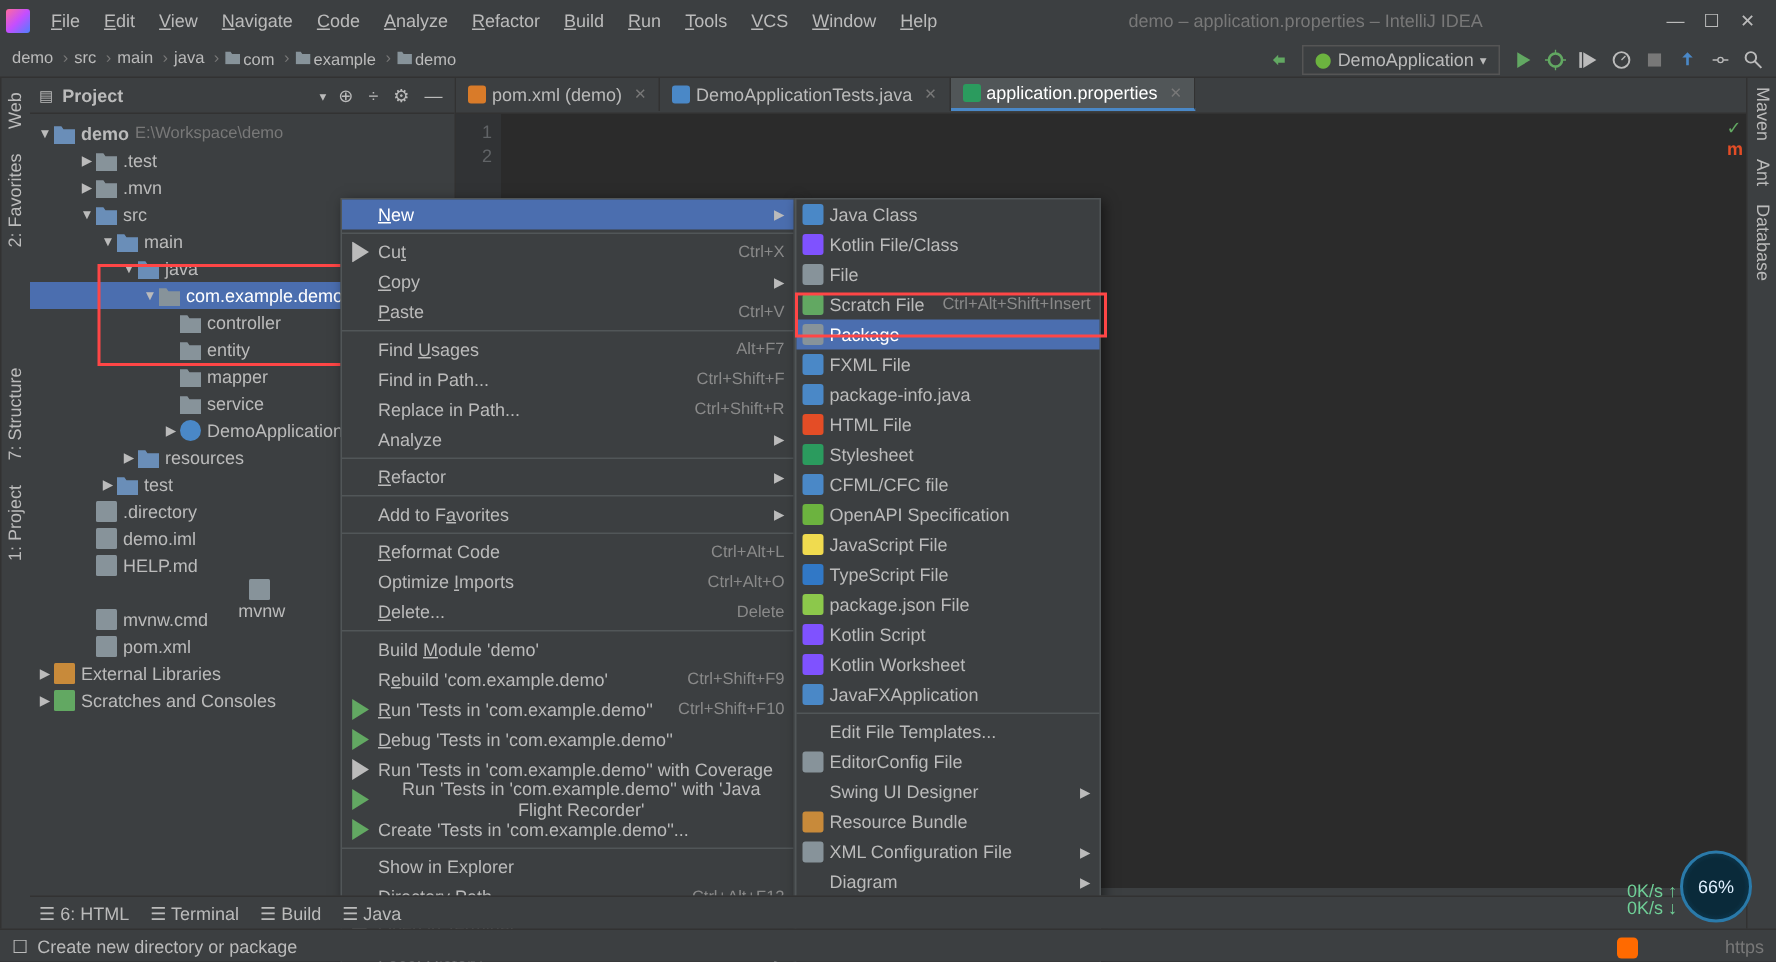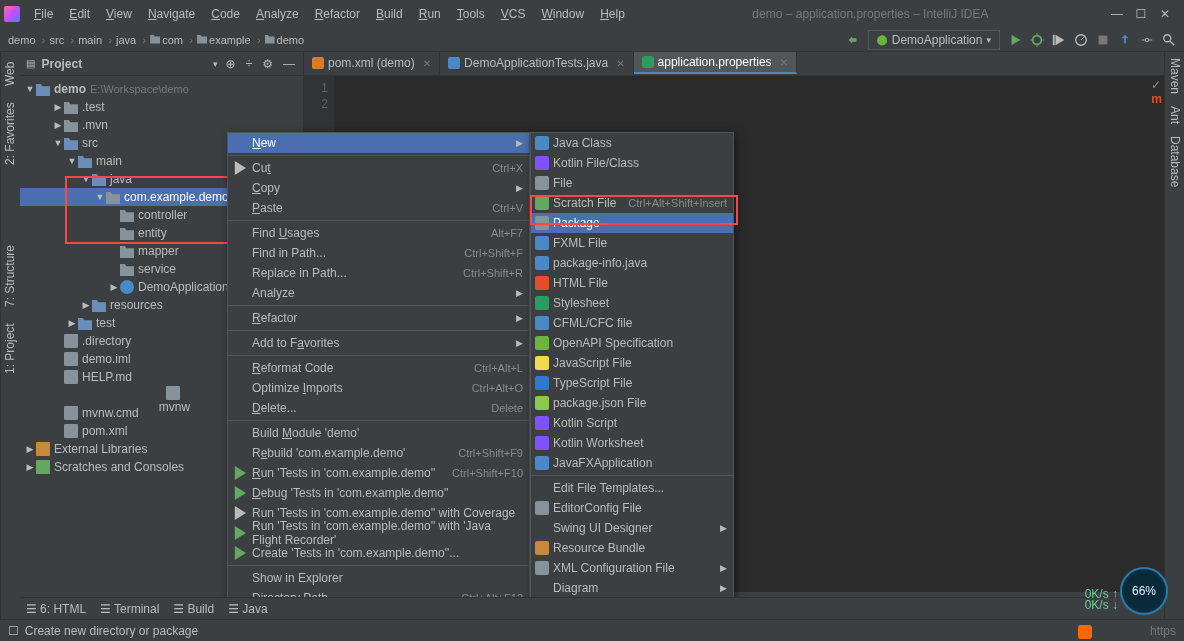--- a/index.html
+++ b/index.html
@@ -53,21 +53,21 @@
 .tab .close { color: #787878; font-size: 10px; margin-left: 4px; }
 .tab-icon { width: 12px; height: 12px; border-radius: 2px; }
 .editor-body { display: flex; height: calc(100% - 24px); }
 .gutter-nums { width: 30px; background: #313335; color: #606366; text-align: right; padding: 4px 6px 0 0; line-height: 16px; }
 .status-corner { position: absolute; right: 2px; top: 26px; width: 12px; text-align: center;}
 
 
 .context-menu { position: absolute; background: #3c3f41; border: 1px solid #515658; box-shadow: 2px 2px 8px rgba(0,0,0,0.5); }
 .context-menu.main { left: 227px; top: 132px; width: 303px; }
 .context-menu.sub { left: 530px; top: 132px; width: 204px; }
-.cm-row { height: 20px; display: flex; align-items: center; padding: 0 6px 0 24px; position: relative; }
+.cm-row { height: 20px; display: flex; align-items: center; padding: 0 6px 0 24px; position: relative; text-align: center; }
 .cm-row.sel { background: #4b6eaf; color: #fff; }
 .cm-row .lbl u { text-decoration: underline; }
 .cm-row .sc { margin-left: auto; color: #8a8a8a; font-size: 11px; }
 .cm-row .arr { margin-left: auto; color: #bbbbbb; font-size: 9px; }
 .cm-row .ic { position: absolute; left: 4px; width: 14px; height: 14px; }
 .cm-sep { height: 1px; background: #515658; margin: 2px 0; }
 .red-box2 { position: absolute; border: 2px solid #ff4646; pointer-events: none; left: 530px; top: 195px; width: 208px; height: 30px;}
 
 
 .bottom-bar { position: absolute; bottom: 22px; left: 20px; right: 20px; height: 22px; background: #3c3f41; border-top: 1px solid #323232; display: flex; align-items: center; padding: 0 6px; gap: 14px; font-size: 11px;}

